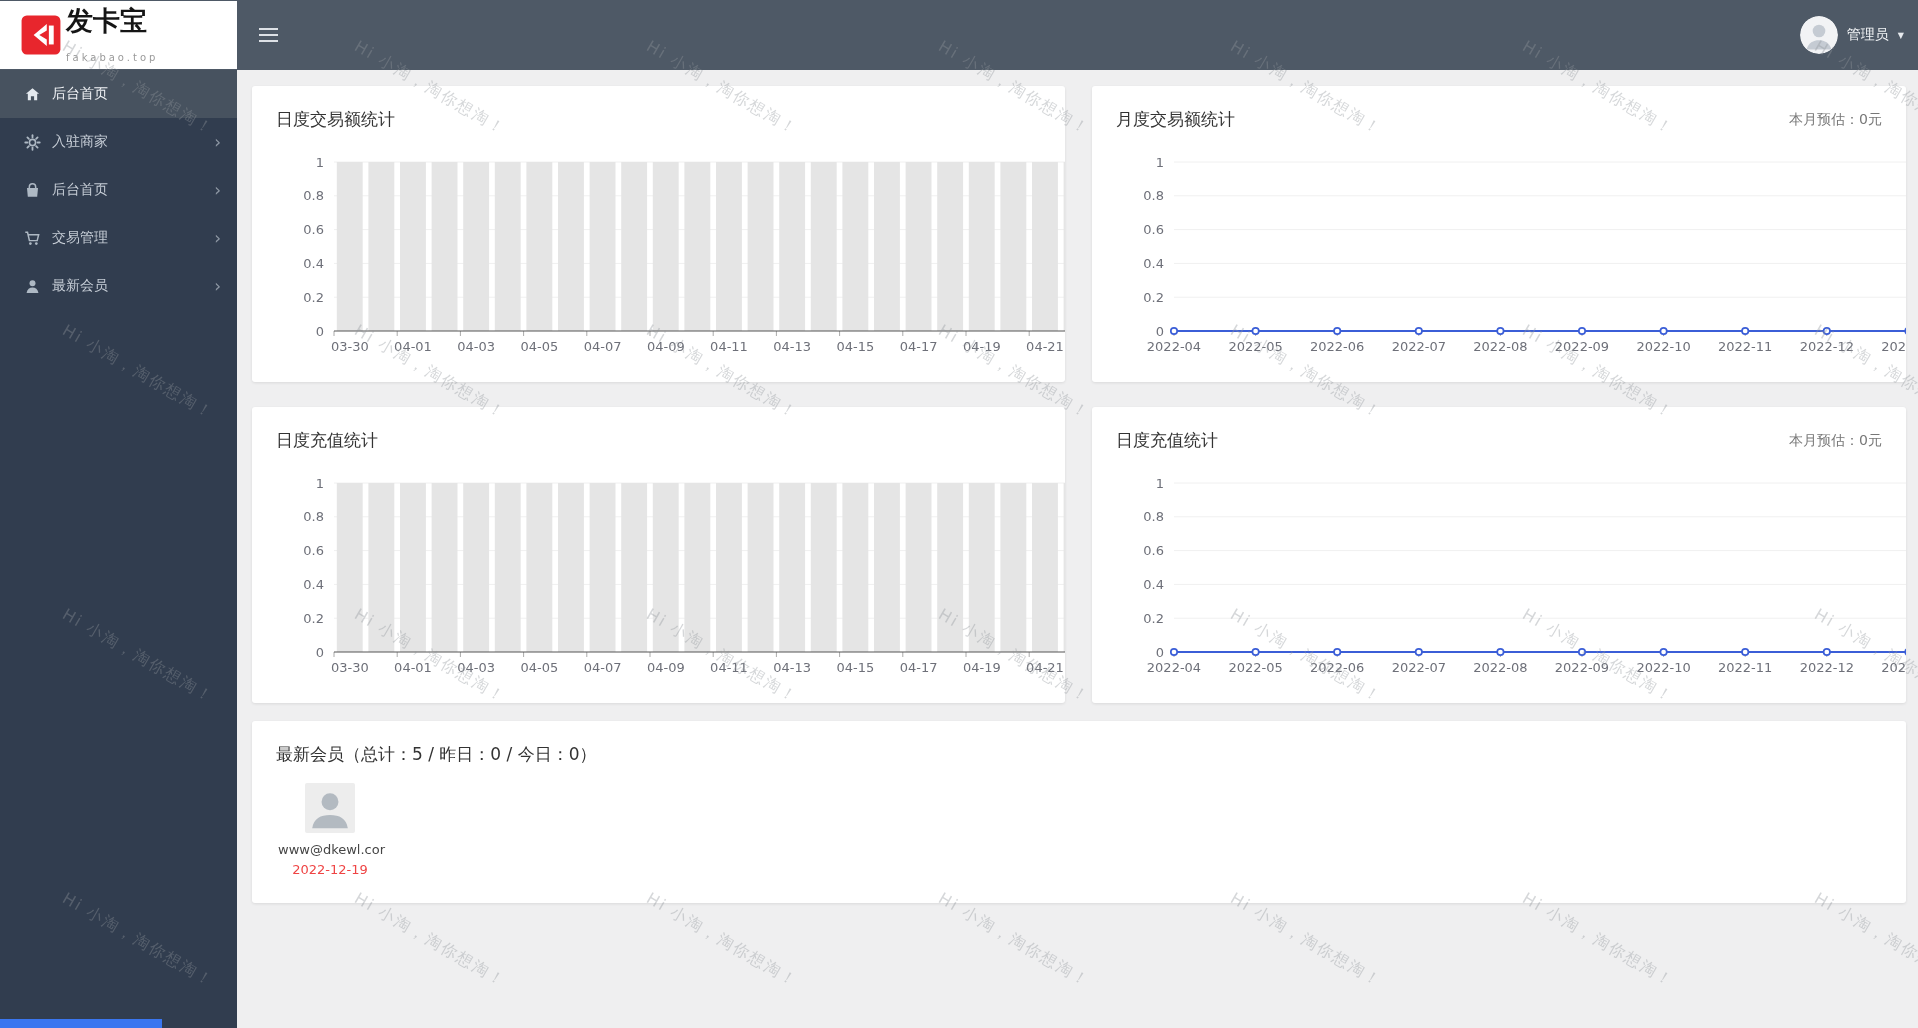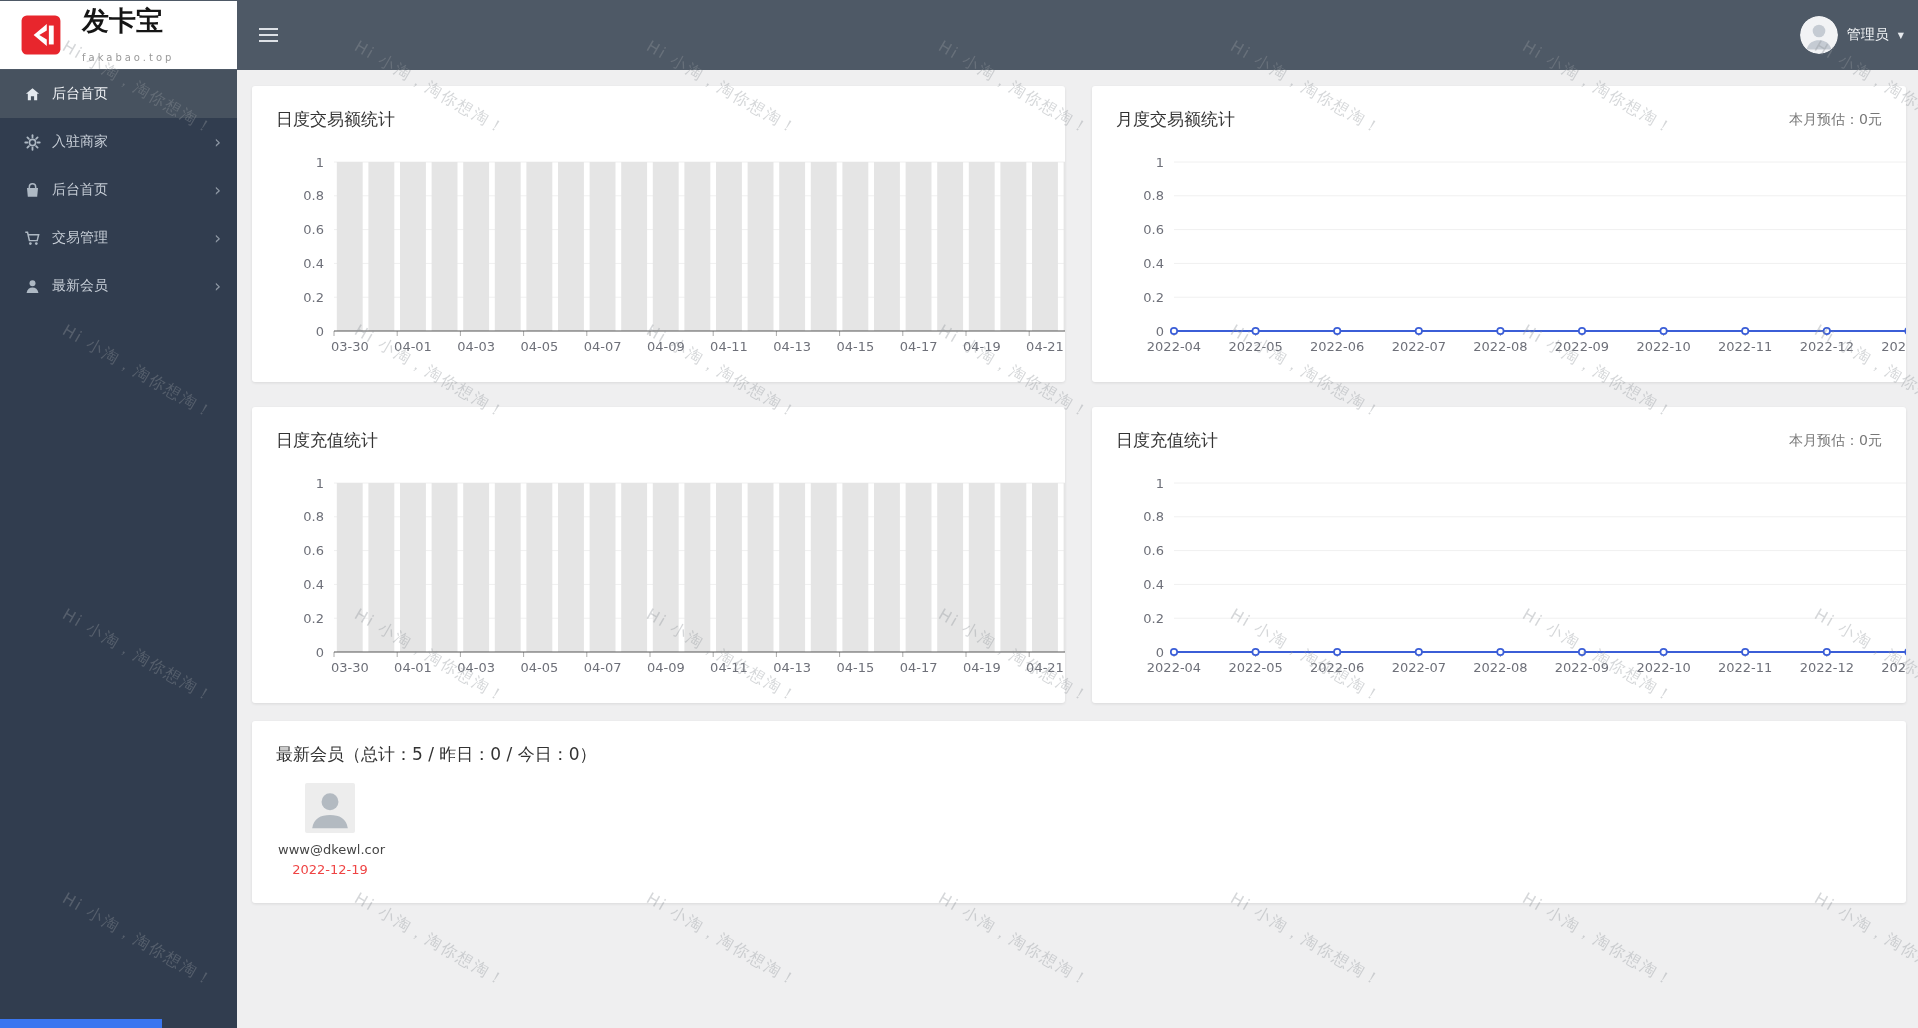--- a/index.html
+++ b/index.html
@@ -1,21 +1,21 @@
 <!DOCTYPE html>
 <html><head>
 <meta charset="utf-8">
 <style>
   *{margin:0;padding:0;box-sizing:border-box;}
   html,body{width:1918px;height:1028px;}
   body{position:relative;overflow:hidden;background:#efeff0;font-family:"DejaVu Sans","Liberation Sans",sans-serif;font-size:14px;color:#333;}
 
   
   .topbar{position:absolute;top:0;left:0;width:100%;height:70px;background:#4e5966;display:flex;align-items:center;z-index:5;}
-  .logo-area{width:237px;height:68px;background:#fff;display:flex;align-items:center;gap:20px;padding-left:20px;flex:0 0 237px;cursor:pointer;}
+  .logo-area{width:237px;height:68px;background:#fff;display:flex;align-items:center;gap:4px;padding-left:20px;flex:0 0 237px;cursor:pointer;}
   .logo-mark{width:42px;height:42px;display:block;}
   .brand-name{font-size:27px;font-weight:bold;color:#151515;line-height:1;}
   .brand-domain{font-size:10px;color:#9a9a9a;letter-spacing:3px;margin-top:18px;}
   .hamburger{margin-left:22px;cursor:pointer;display:flex;flex-direction:column;gap:4px;}
   .hamburger i{display:block;width:19px;height:2px;background:#dde1e6;}
   .user-menu{margin-left:auto;display:flex;align-items:center;gap:9px;padding-right:14px;color:#fff;cursor:pointer;}
   .avatar{width:38px;height:38px;border-radius:50%;overflow:hidden;display:block;}
   .avatar svg{display:block;width:100%;height:100%;}
   .user-name{font-size:14px;color:#f2f4f6;}
   .caret{font-size:8px;color:#e7eaee;}

